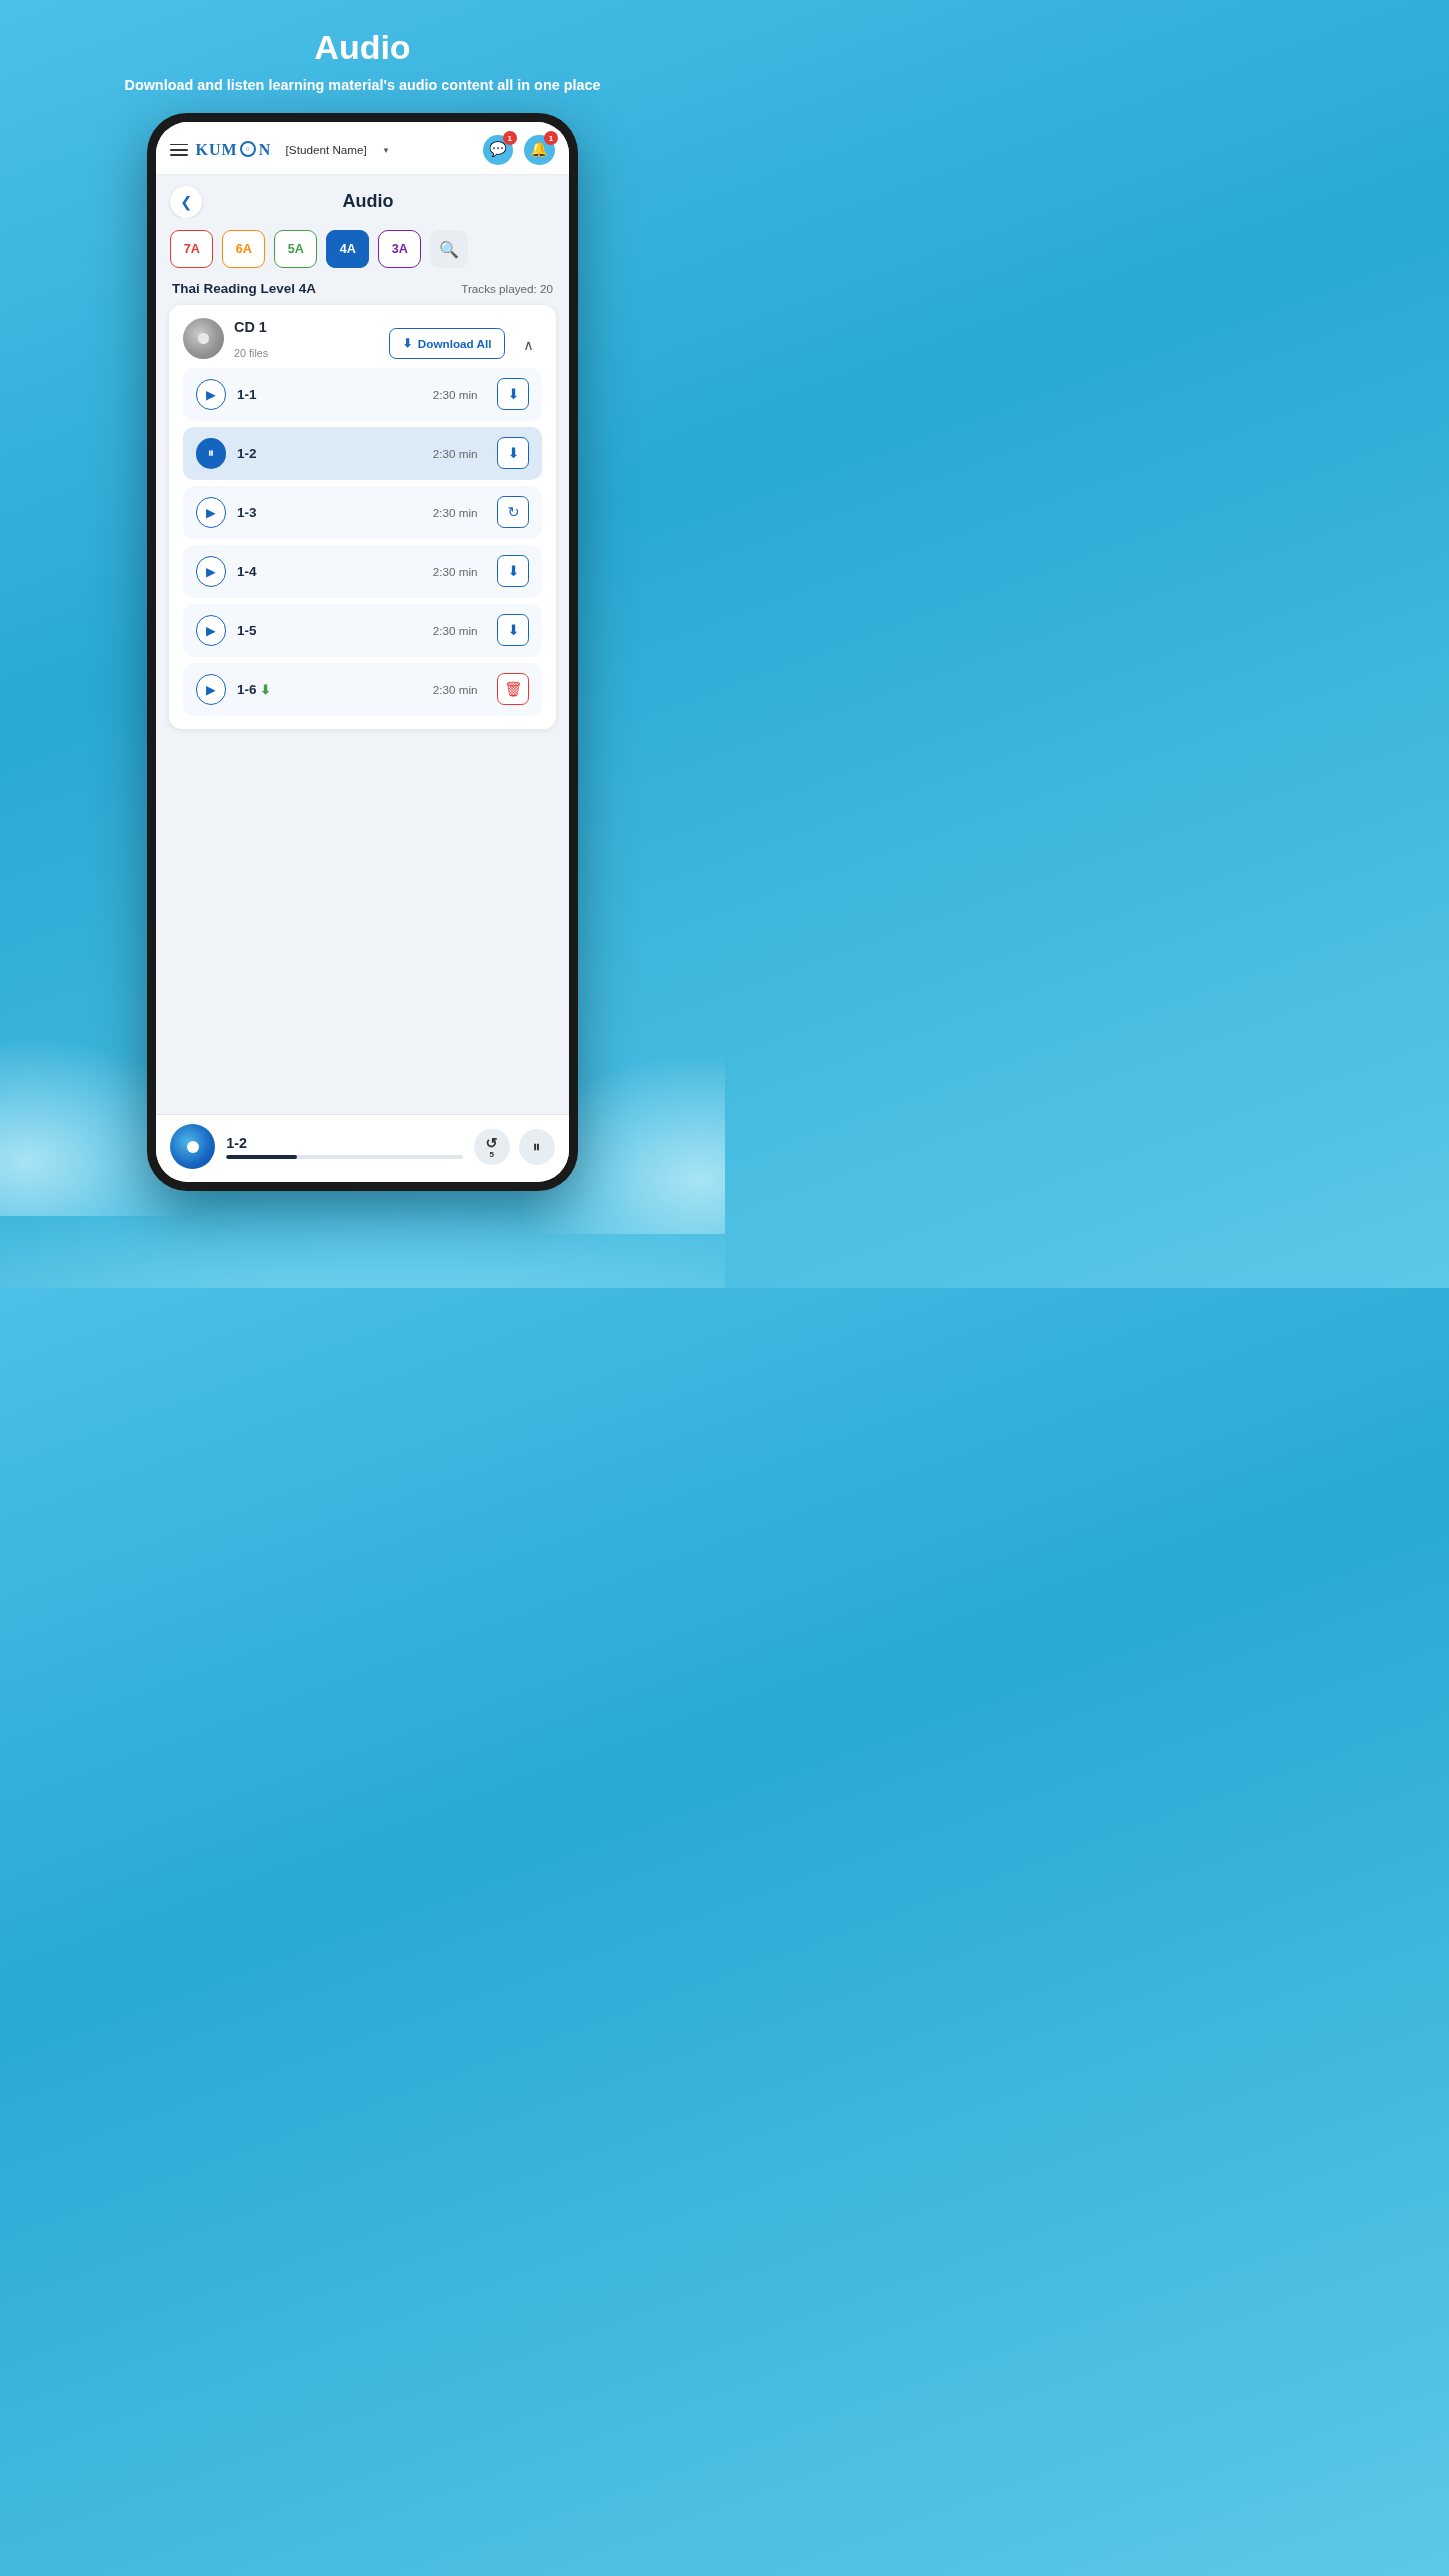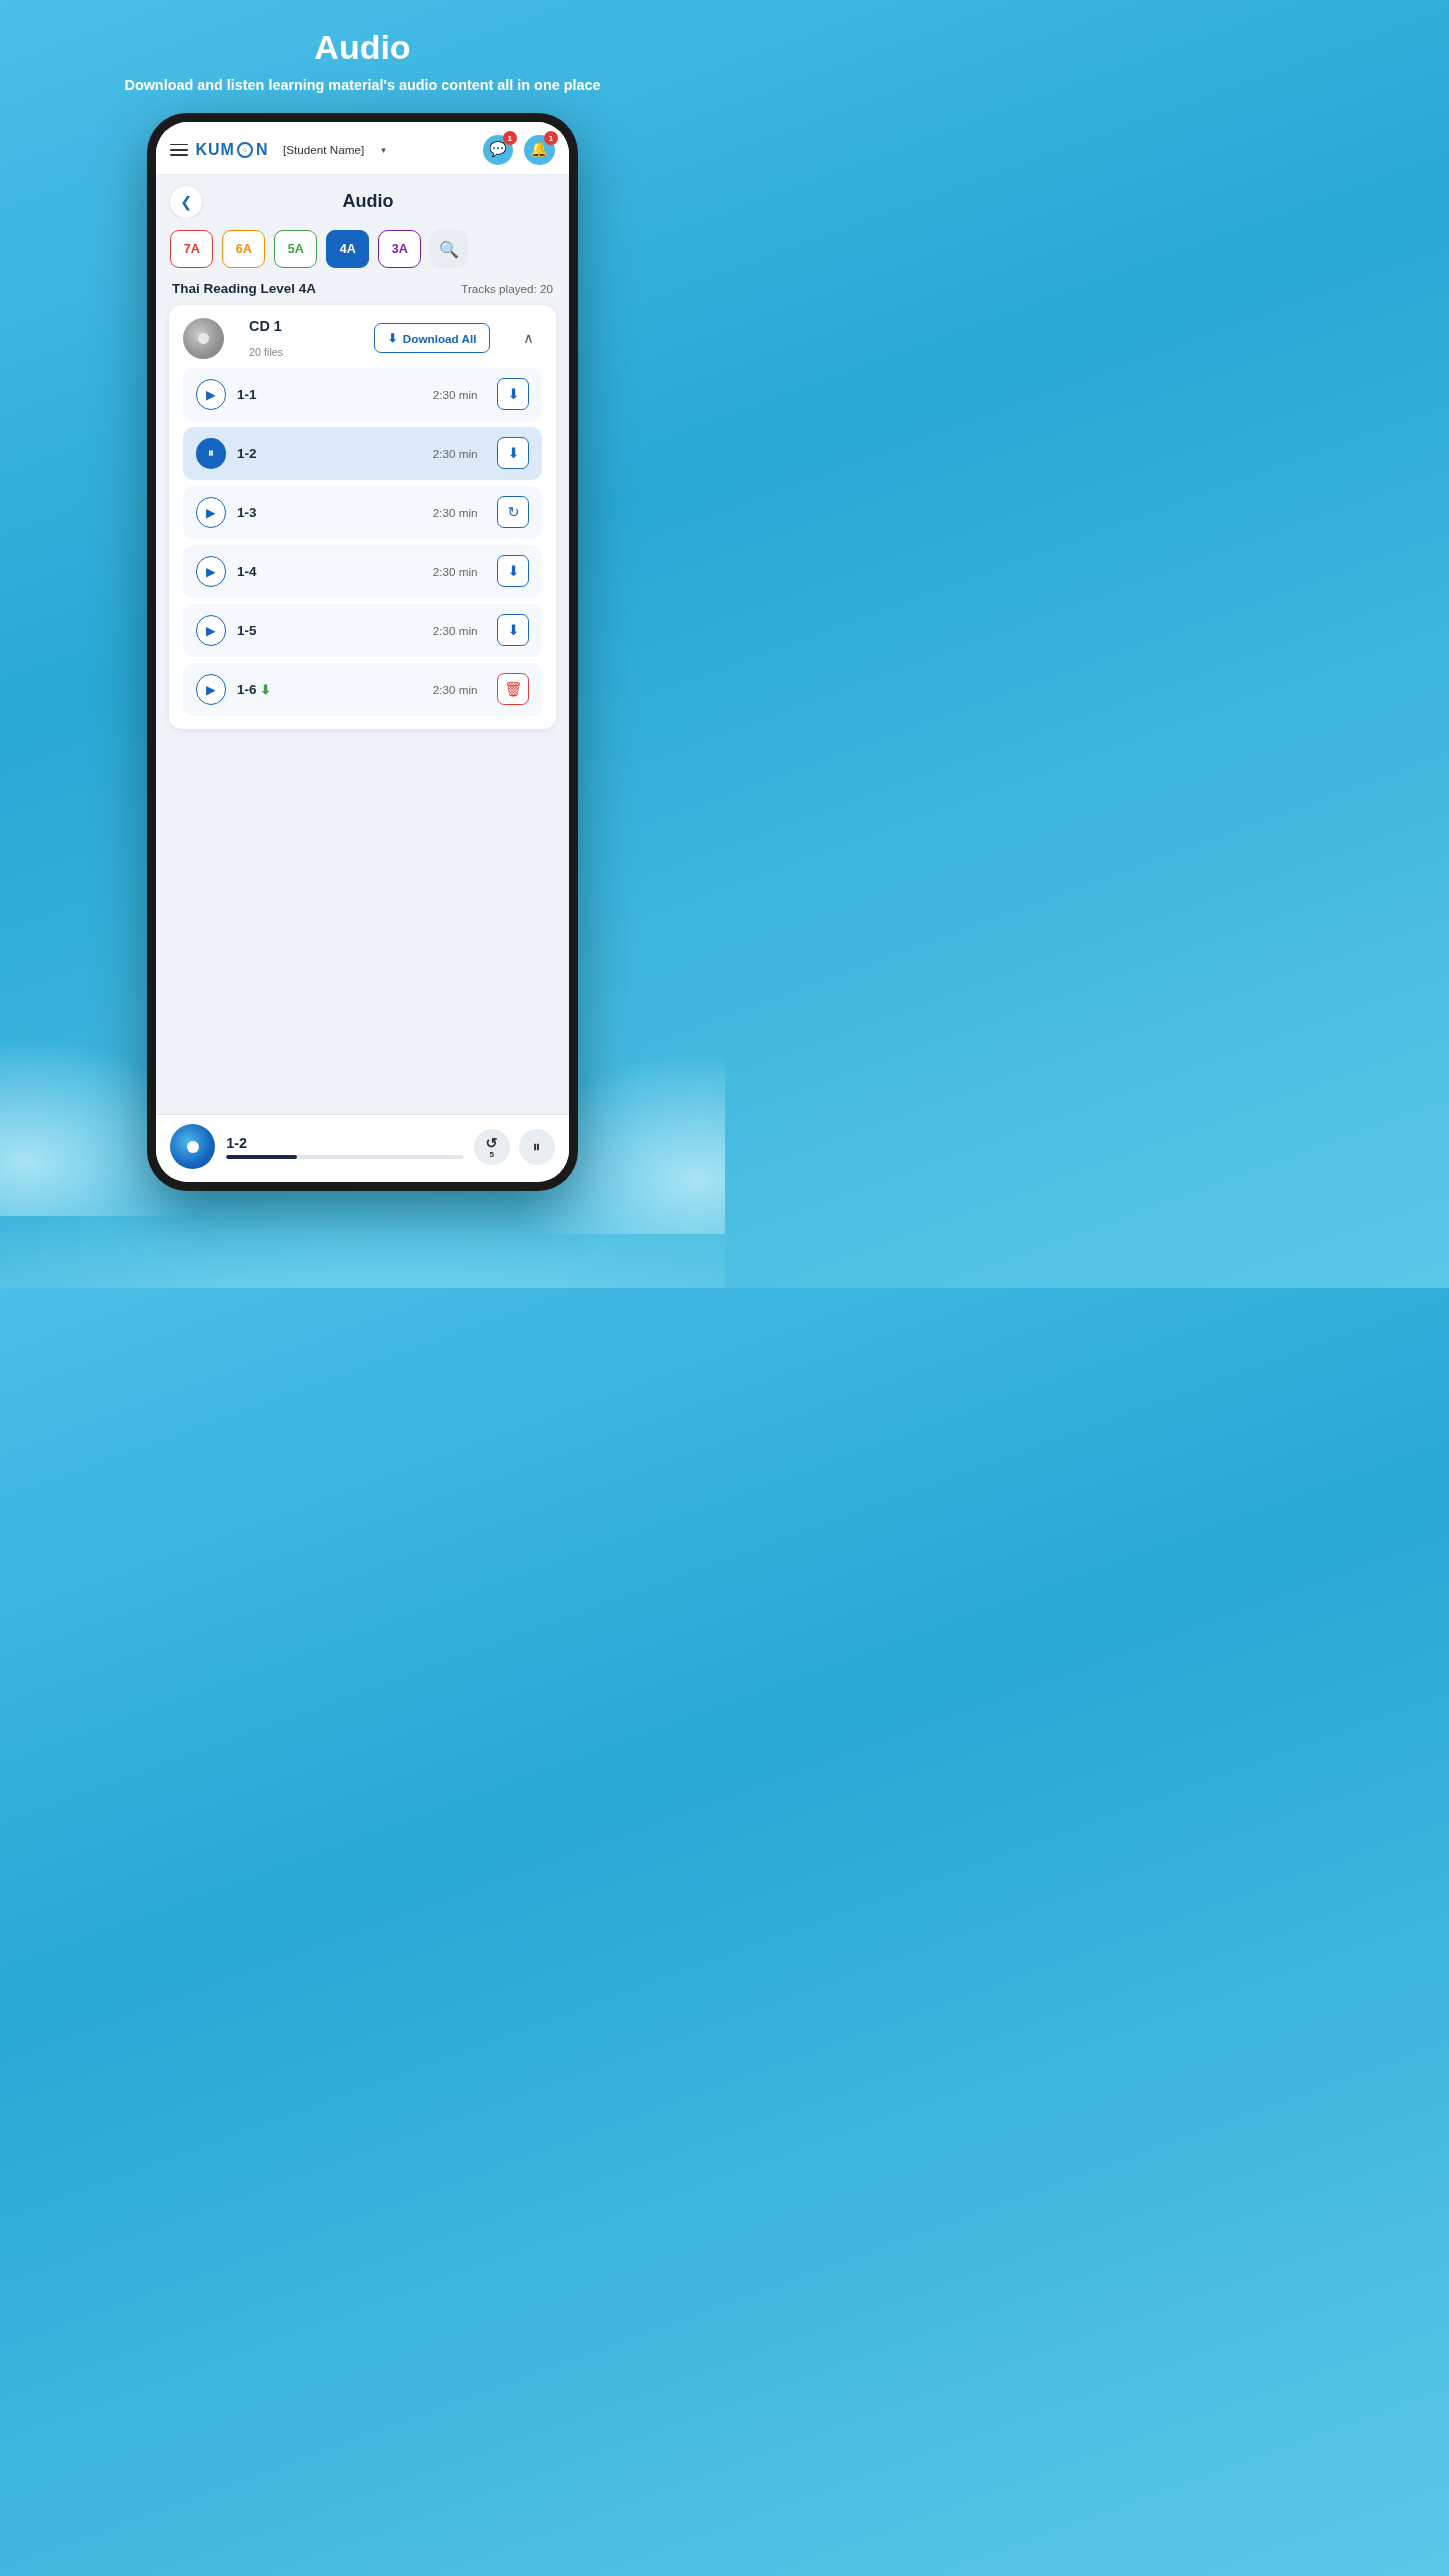--- a/index.html
+++ b/index.html
@@ -93,22 +93,23 @@
     }
     .hamburger-icon span {
       display: block; width: 18px; height: 1.8px; background: #333; border-radius: 1.8px;
     }
     .kumon-logo {
       font-size: 16px;
       font-weight: 700;
       color: #1a6cb5;
       letter-spacing: 0.9px;
       display: flex;
-      align-items: center;
+      align-items: flex-start;
       gap: 1.8px;
+      font-family: Liberation Serif, serif;
     }
     .kumon-logo-circle {
       width: 16px; height: 16px;
       border: 2.2px solid #1a6cb5;
       border-radius: 50%;
       display: inline-flex;
       align-items: center; justify-content: center;
       margin: 0 0.9px;
       font-size: 7.2px;
       color: #1a6cb5;
@@ -271,22 +272,22 @@
     
     .cd-card {
       margin: 0 12.6px 9px 12.6px;
       background: #fff;
       border-radius: 12.6px;
       padding: 12.6px 14.4px;
       box-shadow: 0 1.8px 7.2px rgba(0,0,0,0.07);
     }
     .cd-header {
       display: flex;
-      align-items: center;
-      gap: 25px;
+      align-items: flex-end;
+      gap: 10px;
     }
     .cd-icon {
       width: 41px; height: 41px;
       border-radius: 50%;
       background: radial-gradient(circle at 40% 40%, #ccc 0%, #999 50%, #777 100%);
       display: flex; align-items: center; justify-content: center;
     }
     .cd-icon-inner {
       width: 10.8px; height: 10.8px;
       border-radius: 50%;

